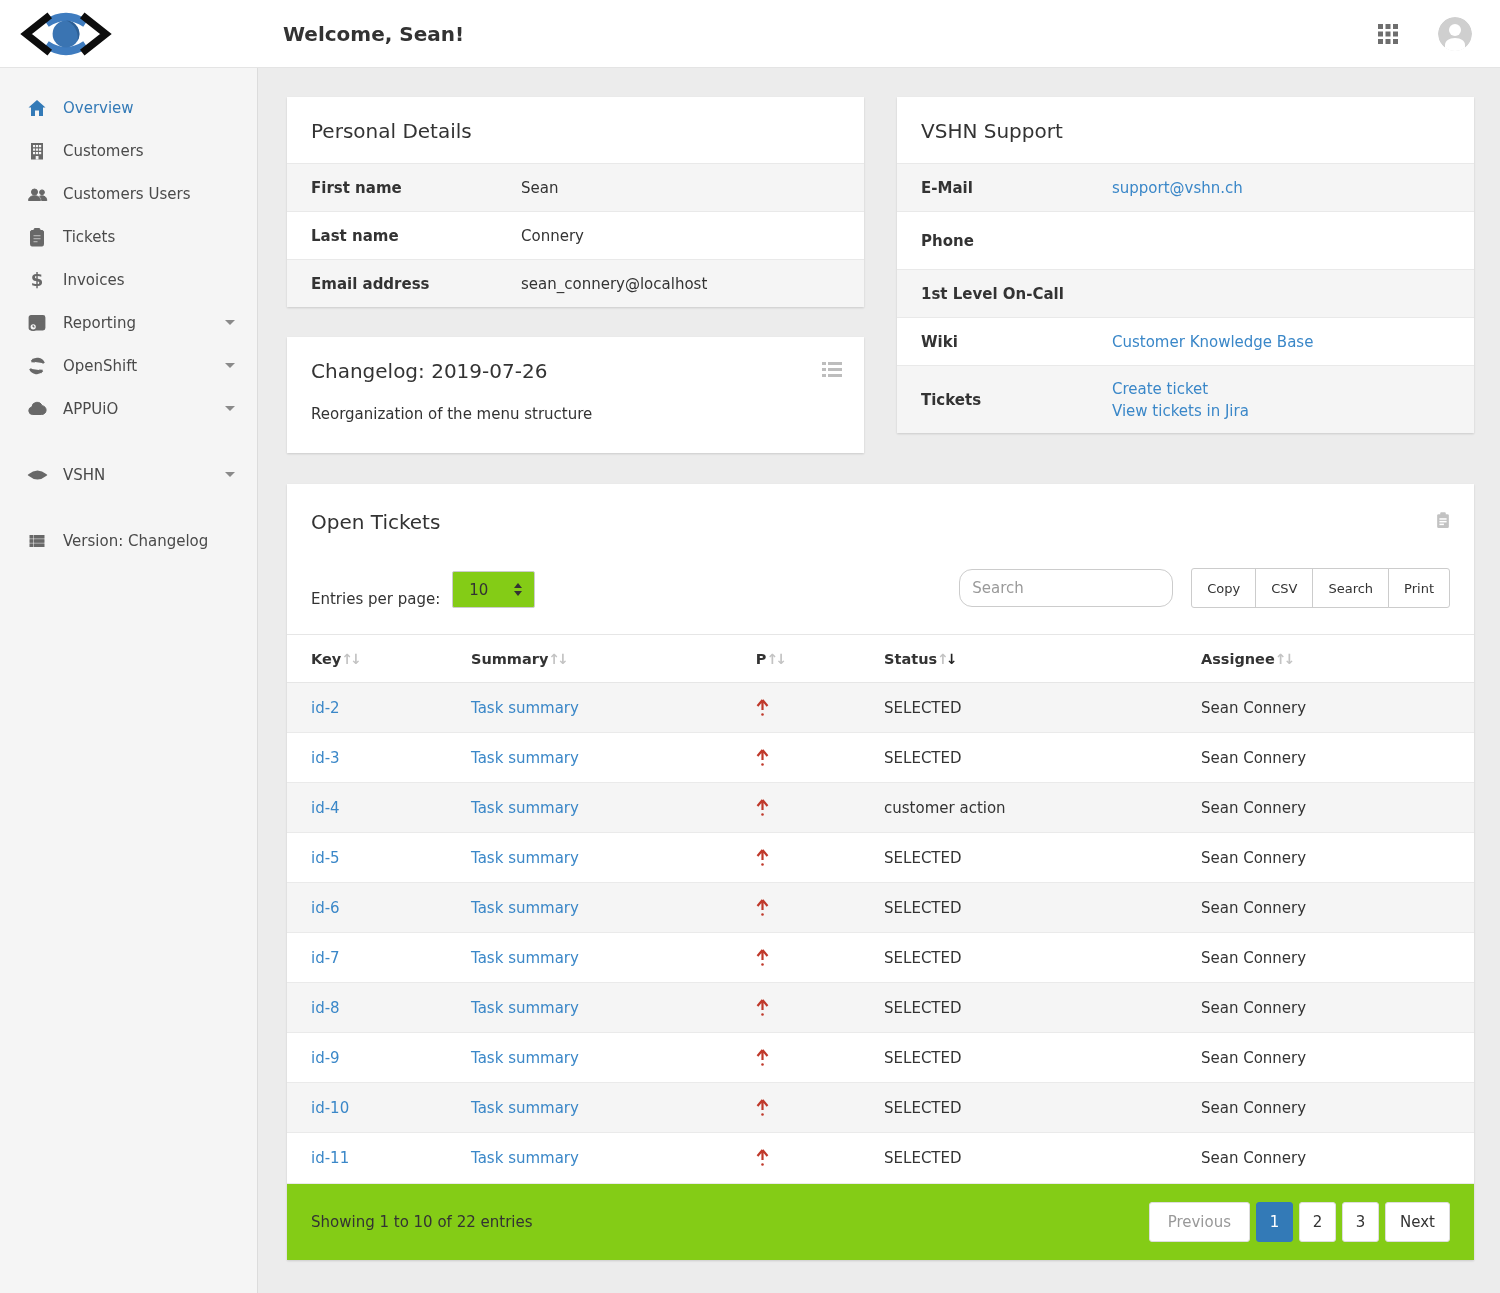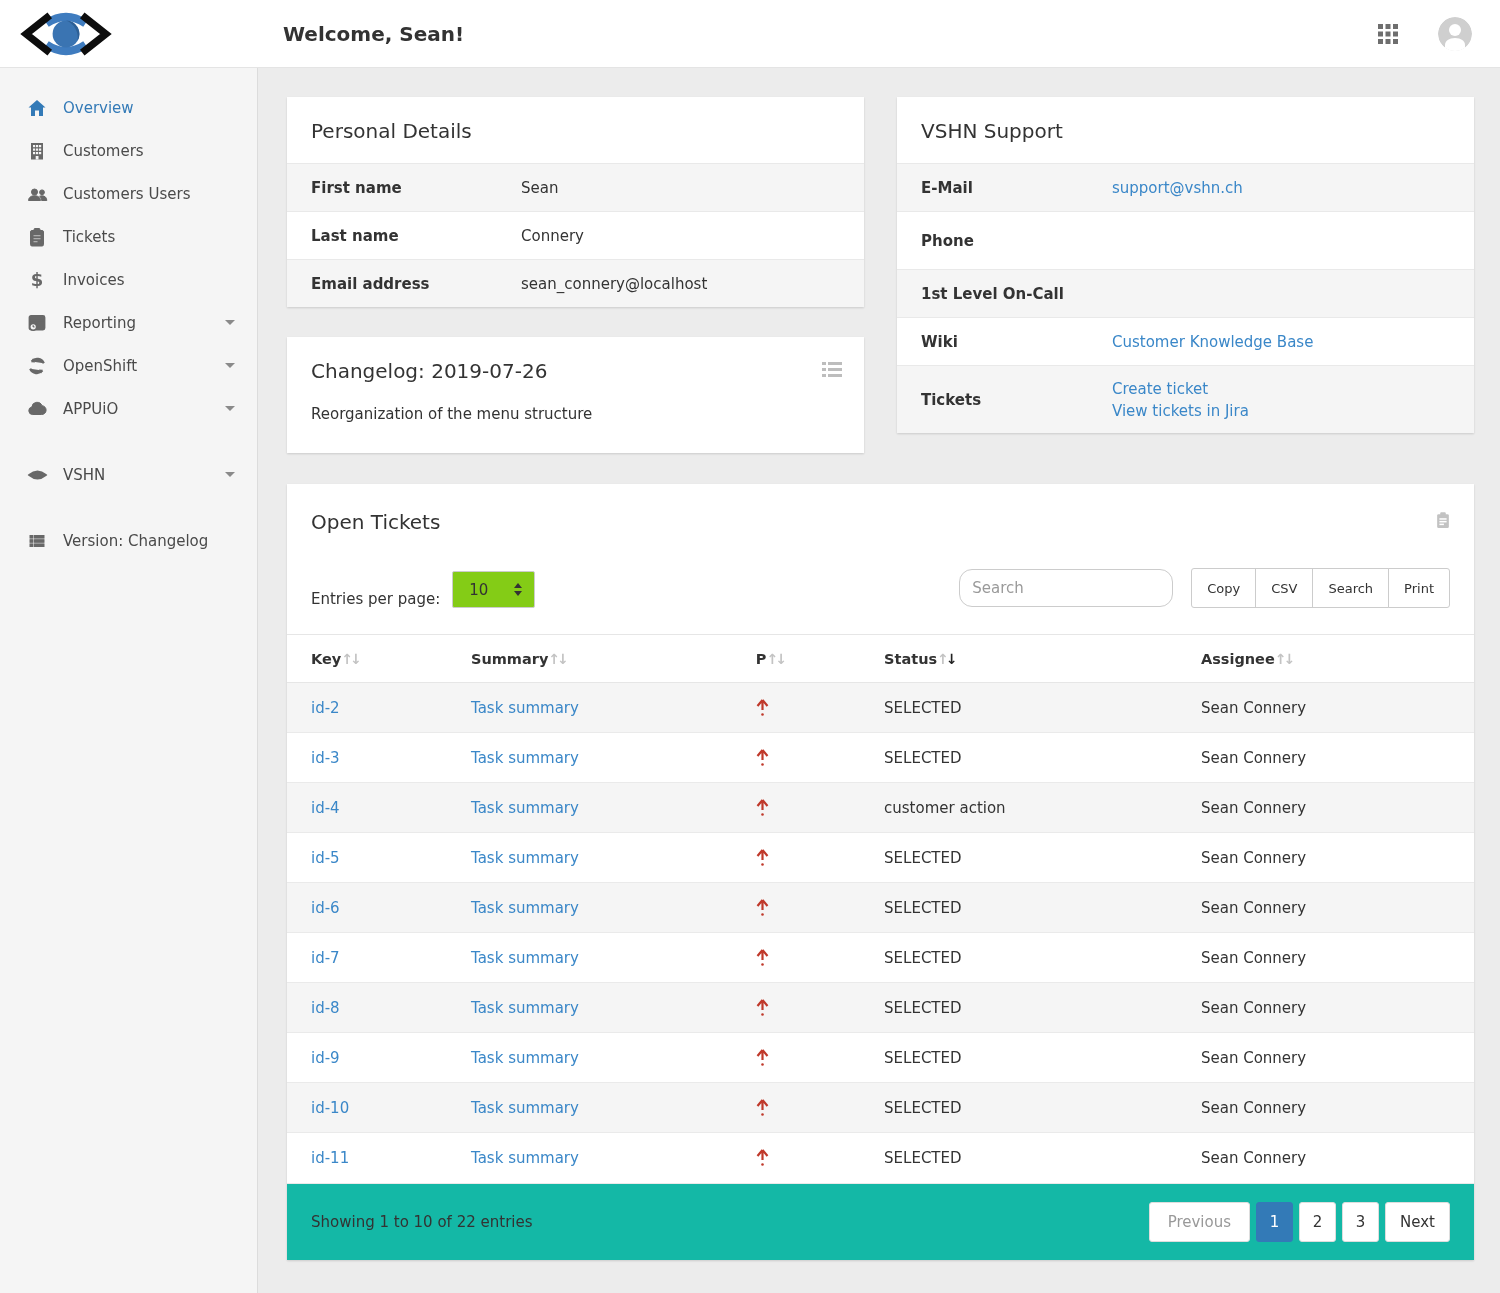--- a/index.html
+++ b/index.html
@@ -83,21 +83,21 @@
                  font-size:14.5px; font-weight:600; text-align:left; }
   table.tix th .th-inner { display:flex; align-items:center; justify-content:flex-start; padding-right:20px; }
   th.first .th-inner, td.first { padding-left:24px; }
   .sort { display:inline-flex; letter-spacing:-3px; font-size:14px; color:#c3c3c3; cursor:pointer; }
   .sort .on { color:#222; font-weight:700; }
   table.tix td { height:50px; border-top:1px solid #eaeaea; font-size:15px; }
   table.tix tr:first-child td { border-top:none; }
   table.tix tbody tr:nth-child(odd) { background:#f5f5f5; }
   .prio svg { display:block; }
 
-  .tix-footer { background:#14b8a6; border-top:1px solid #eaeaea; display:flex; align-items:center;
+  .tix-footer { background:#84cc16; border-top:1px solid #eaeaea; display:flex; align-items:center;
                 padding:18px 24px;gap:38px; }
   .pager { margin-left:auto; display:flex; gap:6px; }
   .pager button { height:40px; min-width:37px; background:#fff; border:1px solid #ddd; border-radius:3px;
                   font-size:15px; color:#333; font-family:inherit; cursor:pointer; }
   .pager .prev { padding:0 18px; color:#999; }
   .pager .next { padding:0 14px; }
   .pager .active { background:#337ab7; border-color:#337ab7; color:#fff; }
 </style>
 </head>
 <body>

